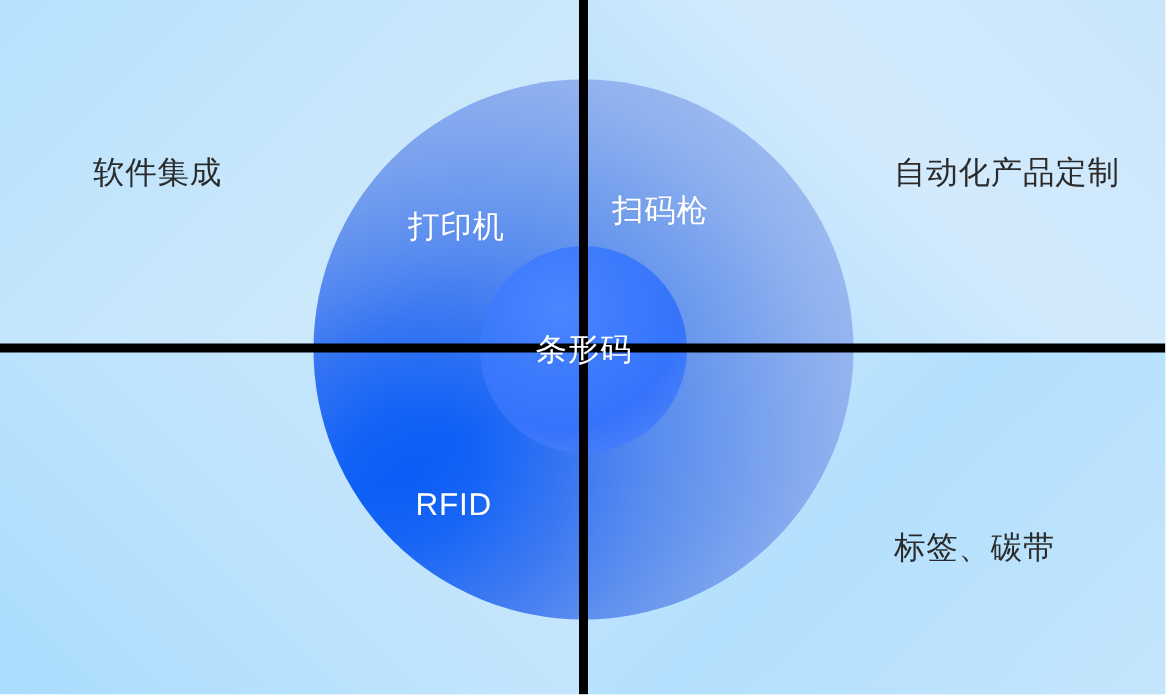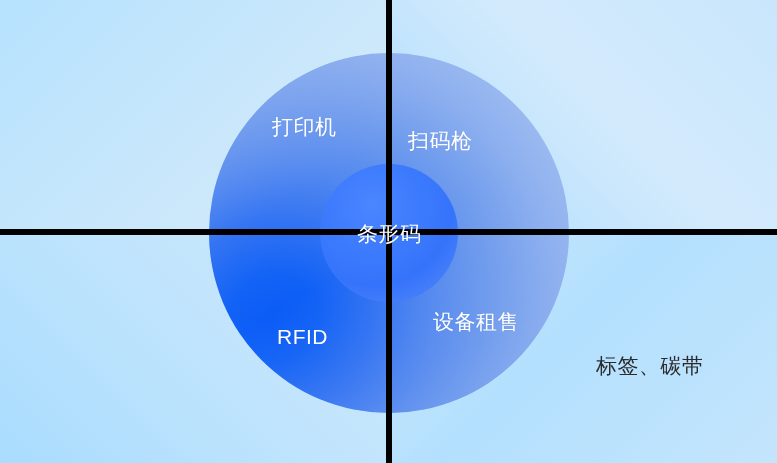--- a/index.html
+++ b/index.html
@@ -82,21 +82,21 @@
     font-size: 21px;
     letter-spacing: 0.5px;
     text-shadow: 0 0 2px rgba(0,0,0,0.06);
   }
 
   .pos-sw-soft   { left: 62px;  top: 105px; }
   .pos-auto-prod { left: 596px; top: 105px; }
   .pos-dev-integ { left: 62px;  top: 355px; }
   .pos-label-rib { left: 596px; top: 355px; text-align: center; }
 
-  .pos-printer   { left: 272px; top: 116px; }
+  .pos-printer   { left: 272px; top: 141px; }
   .pos-scanner   { left: 408px; top: 130px; }
   .pos-rfid      { left: 277px; top: 326px; }
   .pos-rental    { left: 433px; top: 311px; }
   .pos-barcode   { left: 357px; top: 223px; }
 </style>
 </head>
 <body>
 
 <div id="canvas">
 
@@ -107,28 +107,29 @@
 
   <div class="big-circle">
     <div class="tint"></div>
   </div>
 
   <div class="inner-circle"></div>
 
   <div class="axis axis-v"></div>
   <div class="axis axis-h"></div>
 
+  <div class="label label-outer pos-sw-soft">软件集成</div>
 
+  <div class="label label-outer pos-auto-prod">自动化产品定制</div>
 
 
   <div class="label label-outer pos-label-rib">标签、碳带</div>
 
   <div class="label label-inner pos-printer">打印机</div>
 
   <div class="label label-inner pos-scanner">扫码枪</div>
 
   <div class="label label-inner pos-rfid">RFID</div>
 
-  <div class="label label-inner pos-rental">设备租售</div>
 
   <div class="label label-inner pos-barcode">条形码</div>
 
 </div>
 
 </body></html>

